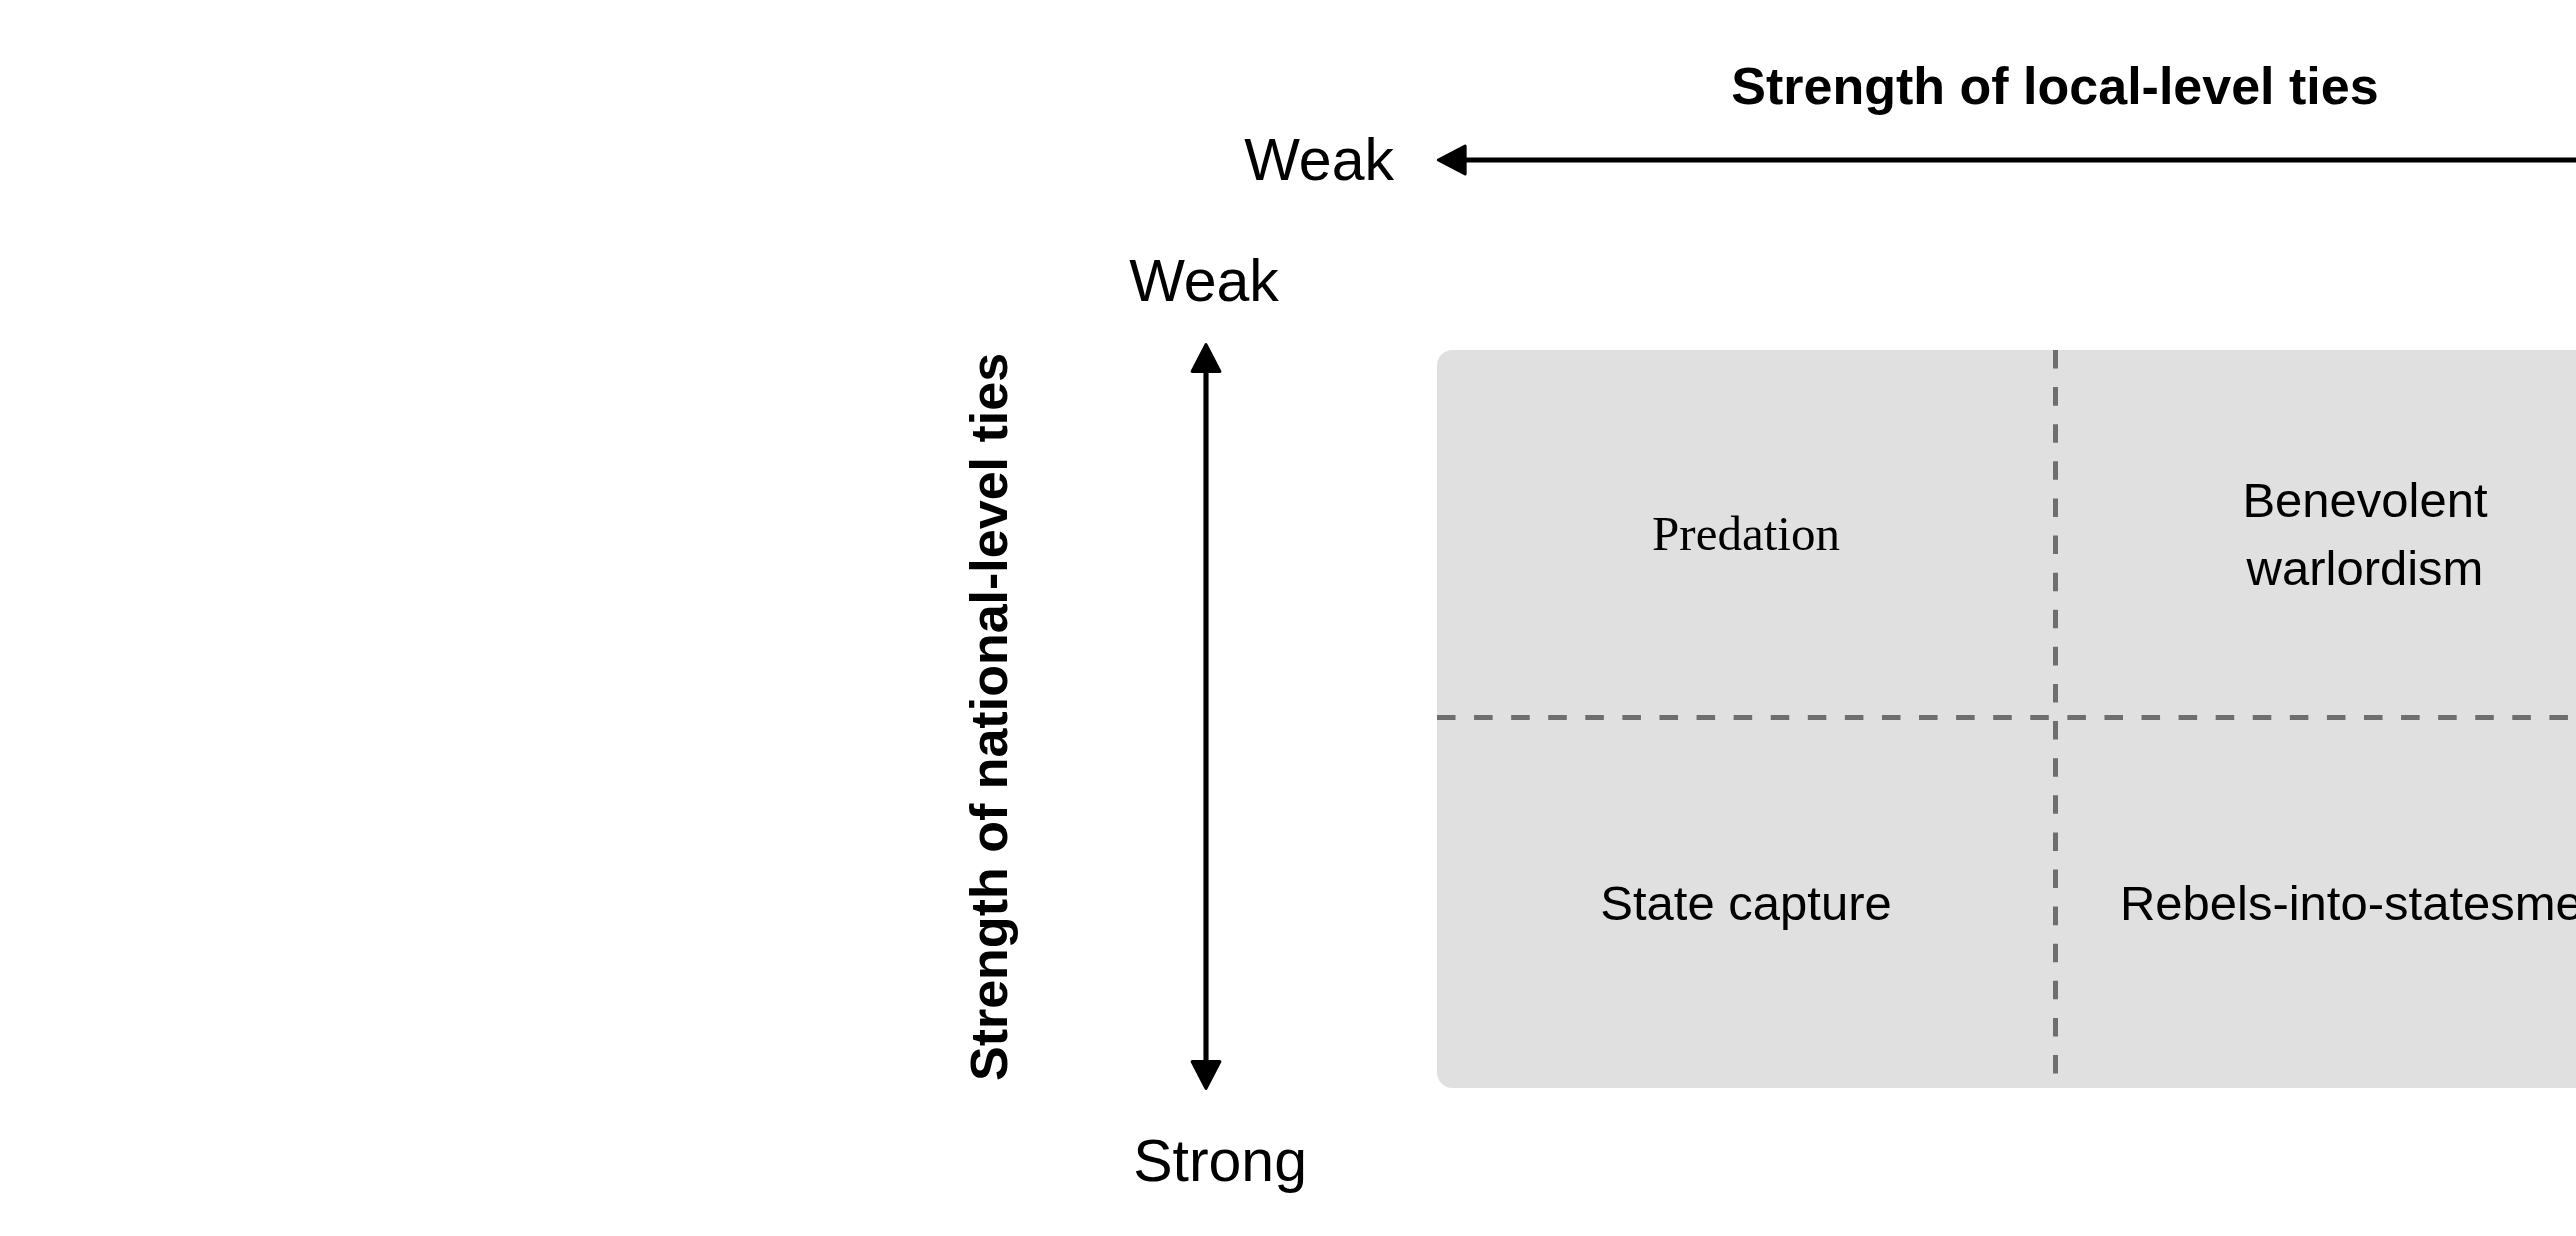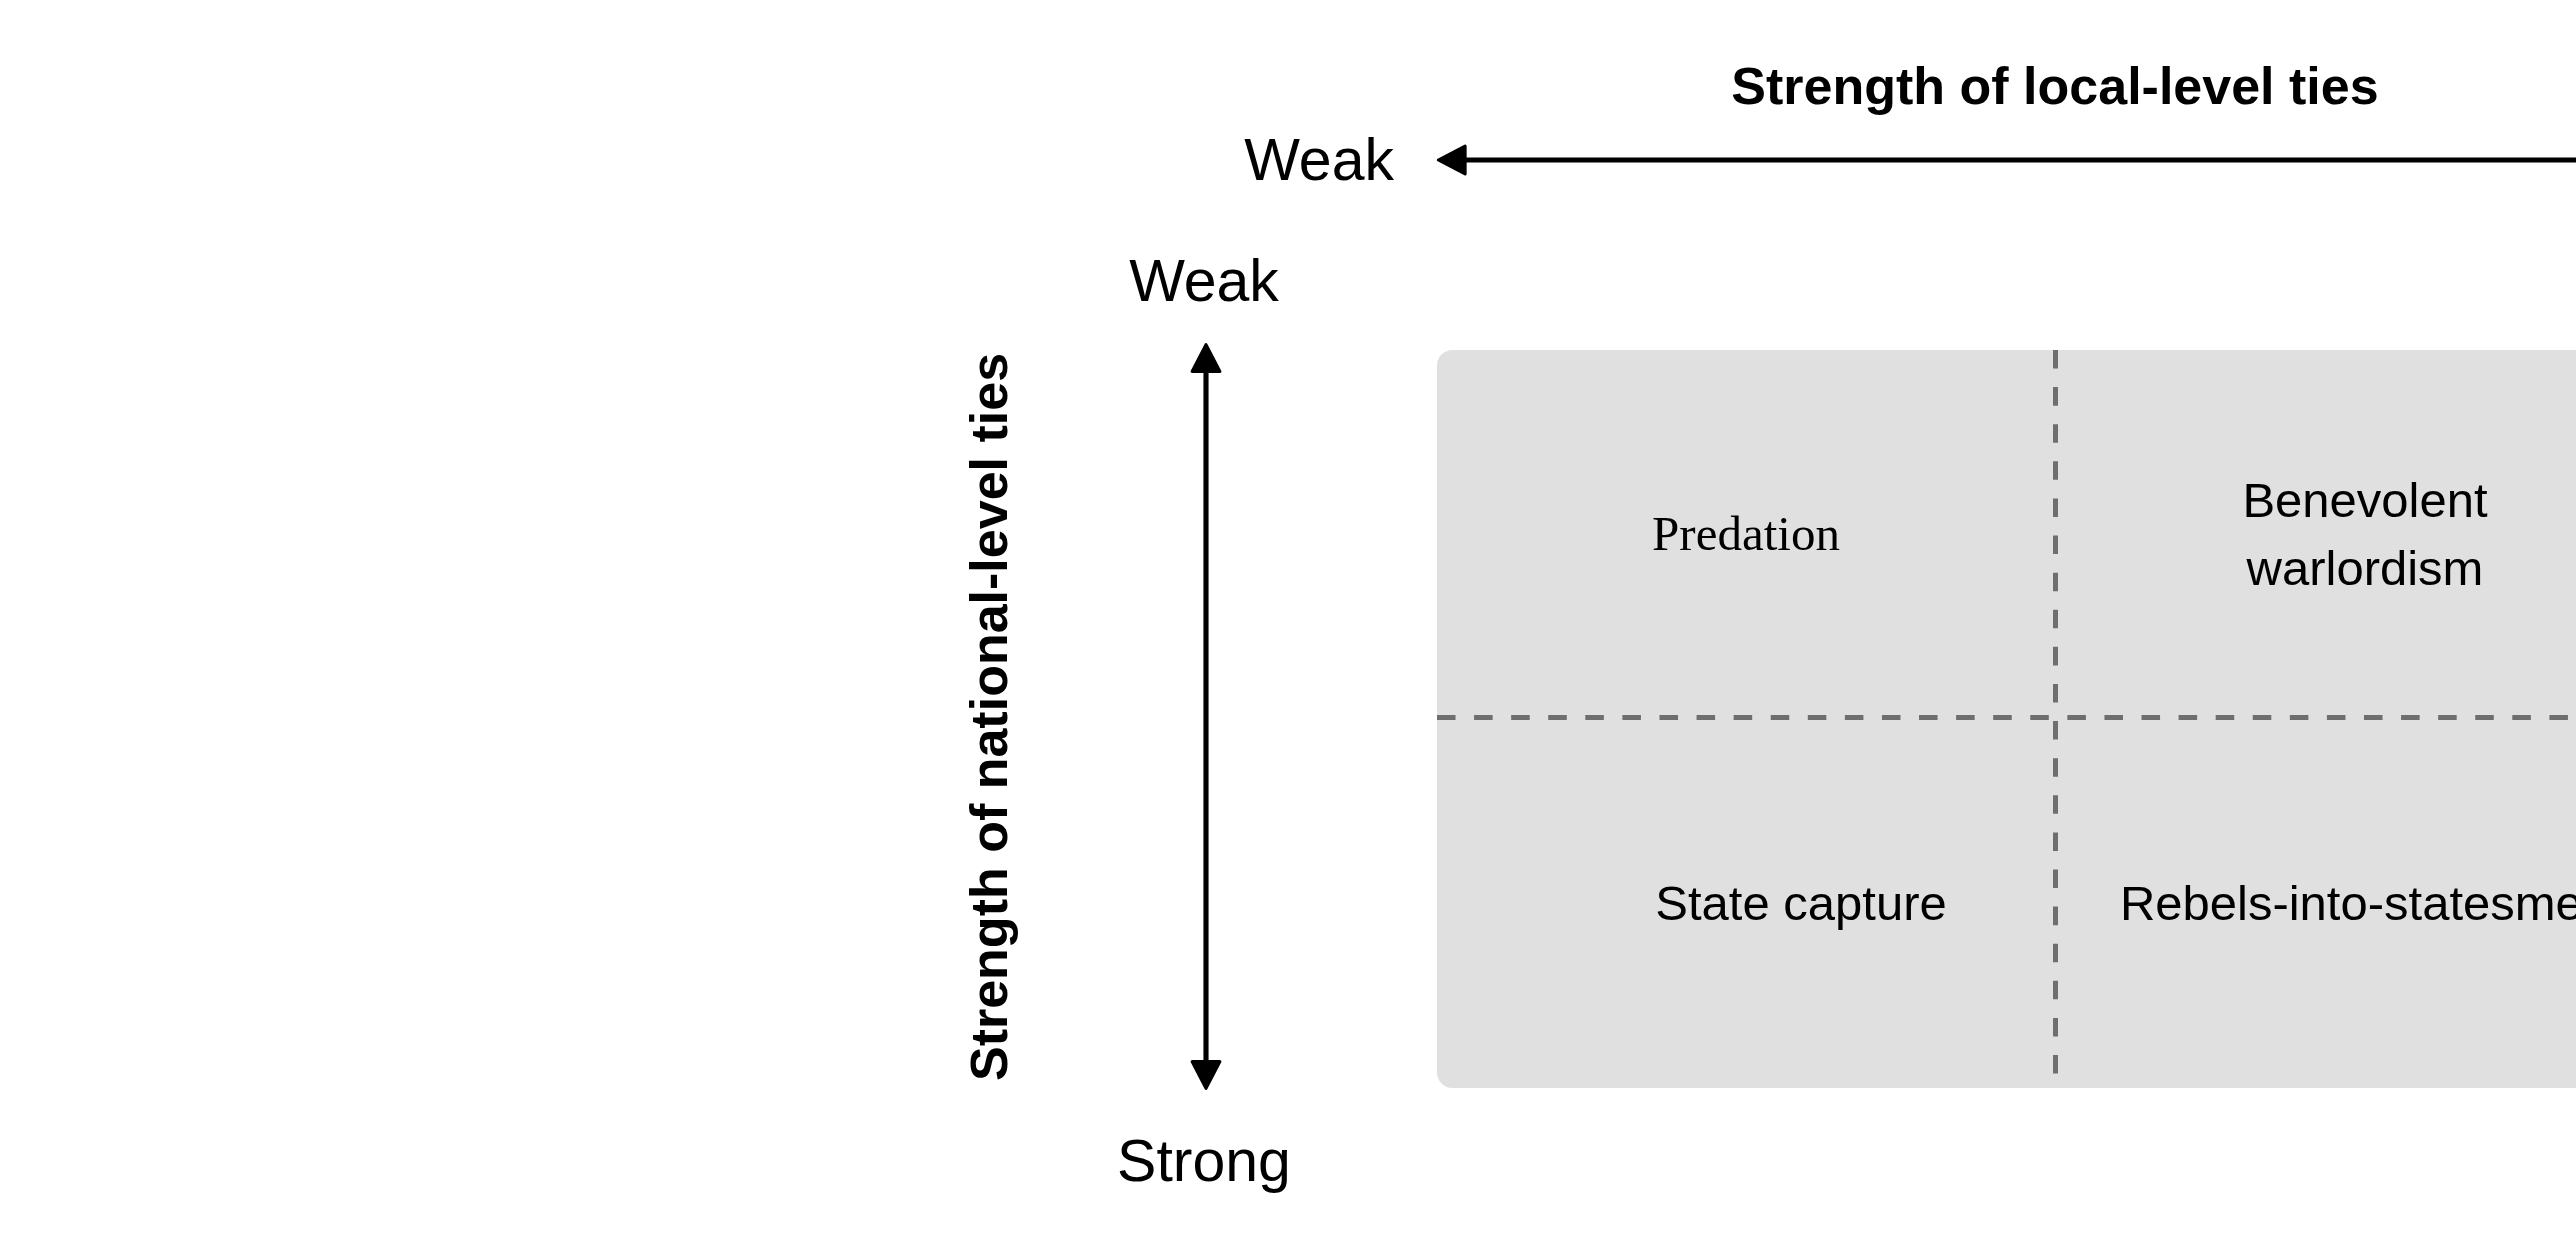--- a/index.html
+++ b/index.html
@@ -27,21 +27,21 @@
   .y-axis-title > span{
     display:block;transform:translate(-50%,-50%) rotate(-90deg);
     width:max-content;line-height:72px;
   }
   
   .end-label{
     position:absolute;height:72px;line-height:72px;font-size:59px;white-space:nowrap;
   }
   .x-weak   {left:1188px;top:124px;width:206px;text-align:right;}
   .y-weak   {left:1101px;top:245px;width:206px;text-align:center;}
-  .y-strong {left:1101px;top:1125px;width:206px;text-align:center;}
+  .y-strong {left:1101px;top:1125px;width:206px;text-align:right;}
   
   .arrow-svg{position:absolute;display:block;}
   .x-arrow{left:1432px;top:124px;}
   .y-arrow{left:1170px;top:338px;}
   .arrow-line{stroke:var(--arrow-color);stroke-width:10px;}
   .arrow-head{fill:var(--arrow-color);stroke:var(--arrow-color);stroke-width:6px;stroke-linejoin:round;}
   
   .quad-box{
     position:absolute;left:1437px;top:350px;width:1236px;height:738px;
     background:var(--box-fill);border-radius:15.5px;
@@ -50,21 +50,21 @@
   .v-divider{left:2053px;top:350px;}
   .h-divider{left:1437px;top:715px;}
   .divider-line{stroke:var(--dash-color);stroke-width:10px;stroke-dasharray:36 36;fill:none;}
   
   .quad-label{
     position:absolute;display:flex;align-items:center;justify-content:center;
     font-size:49px;line-height:68px;text-align:center;white-space:pre-line;
   }
   .quad-tl{left:1437px;top:350px; width:618px;height:367px;font-family:Liberation Serif, serif;}
   .quad-tr{left:2056px;top:350px; width:618px;height:367px;}
-  .quad-bl{left:1492px;top:717px;width:618px;height:371px;}
+  .quad-bl{left:1437px;top:717px;width:618px;height:371px;}
   .quad-br{left:2056px;top:717px;width:618px;height:371px;}
 </style>
 </head>
 <body>
 
 <div class="canvas">
 
   <div class="x-axis-title">Strength of local-level ties</div>
 
   <svg class="arrow-svg x-arrow" width="1247" height="72" viewBox="0 0 2420 140">

